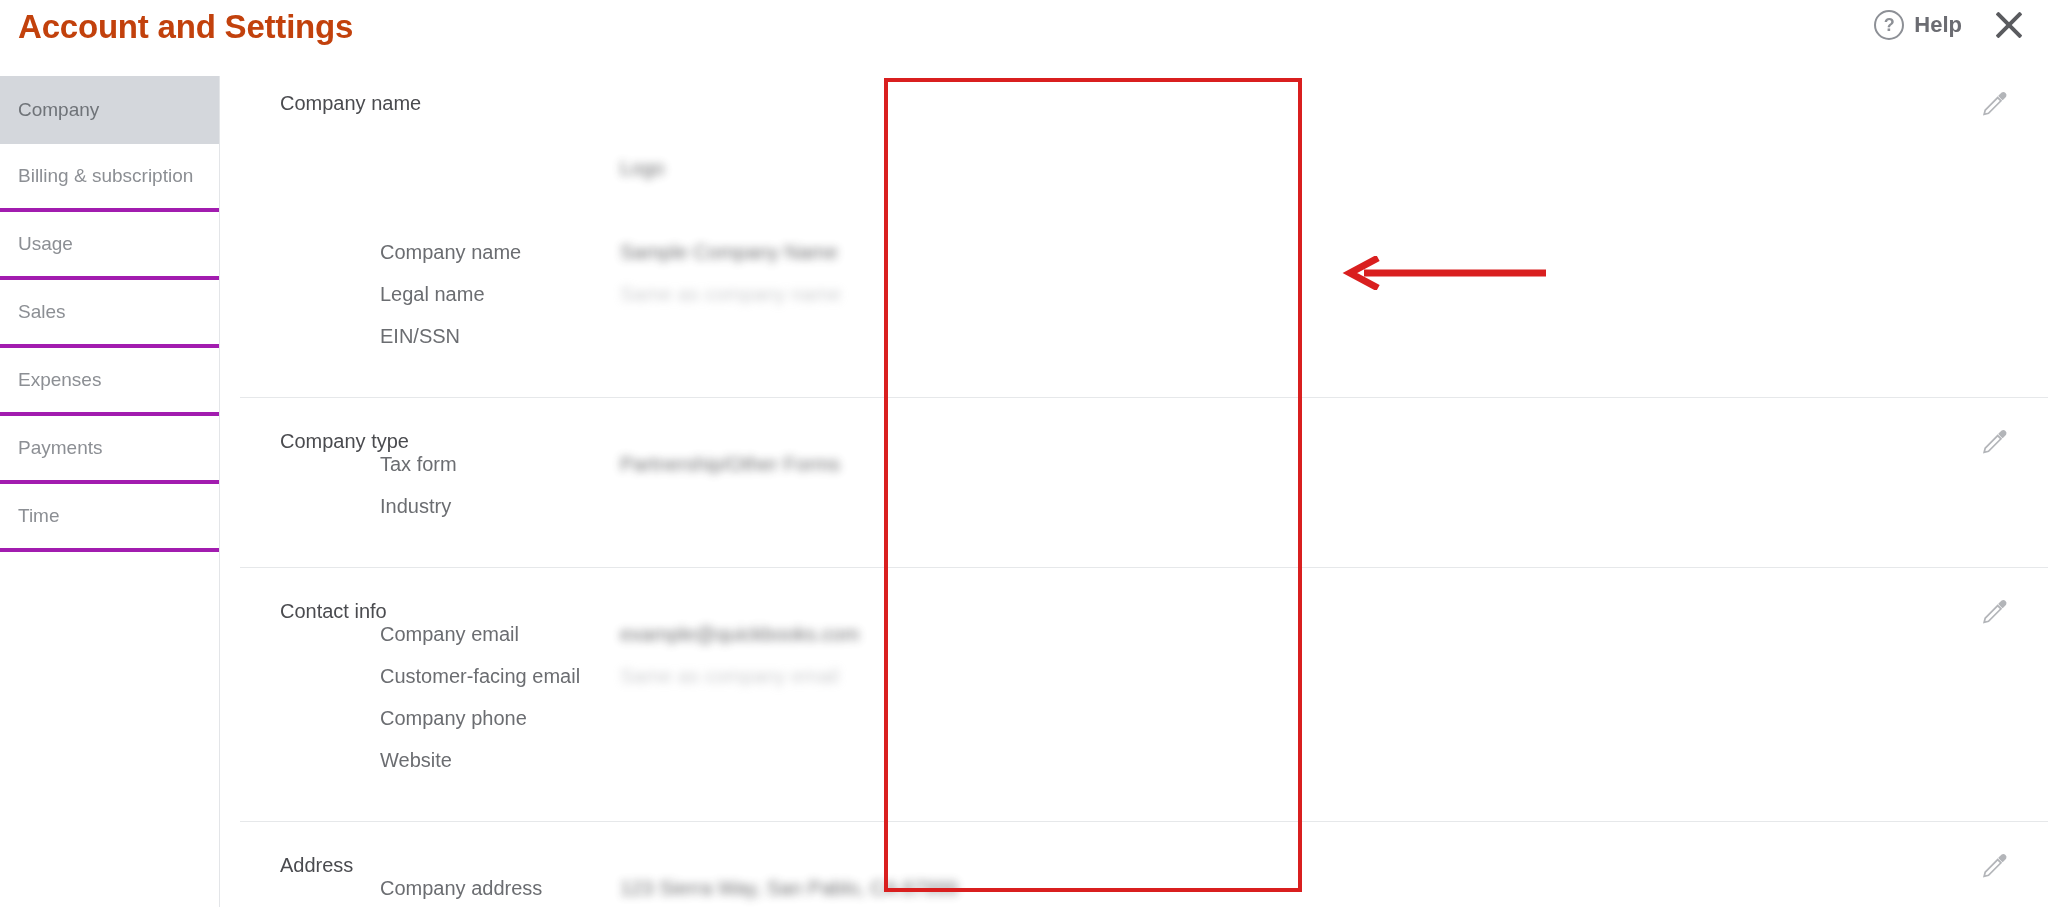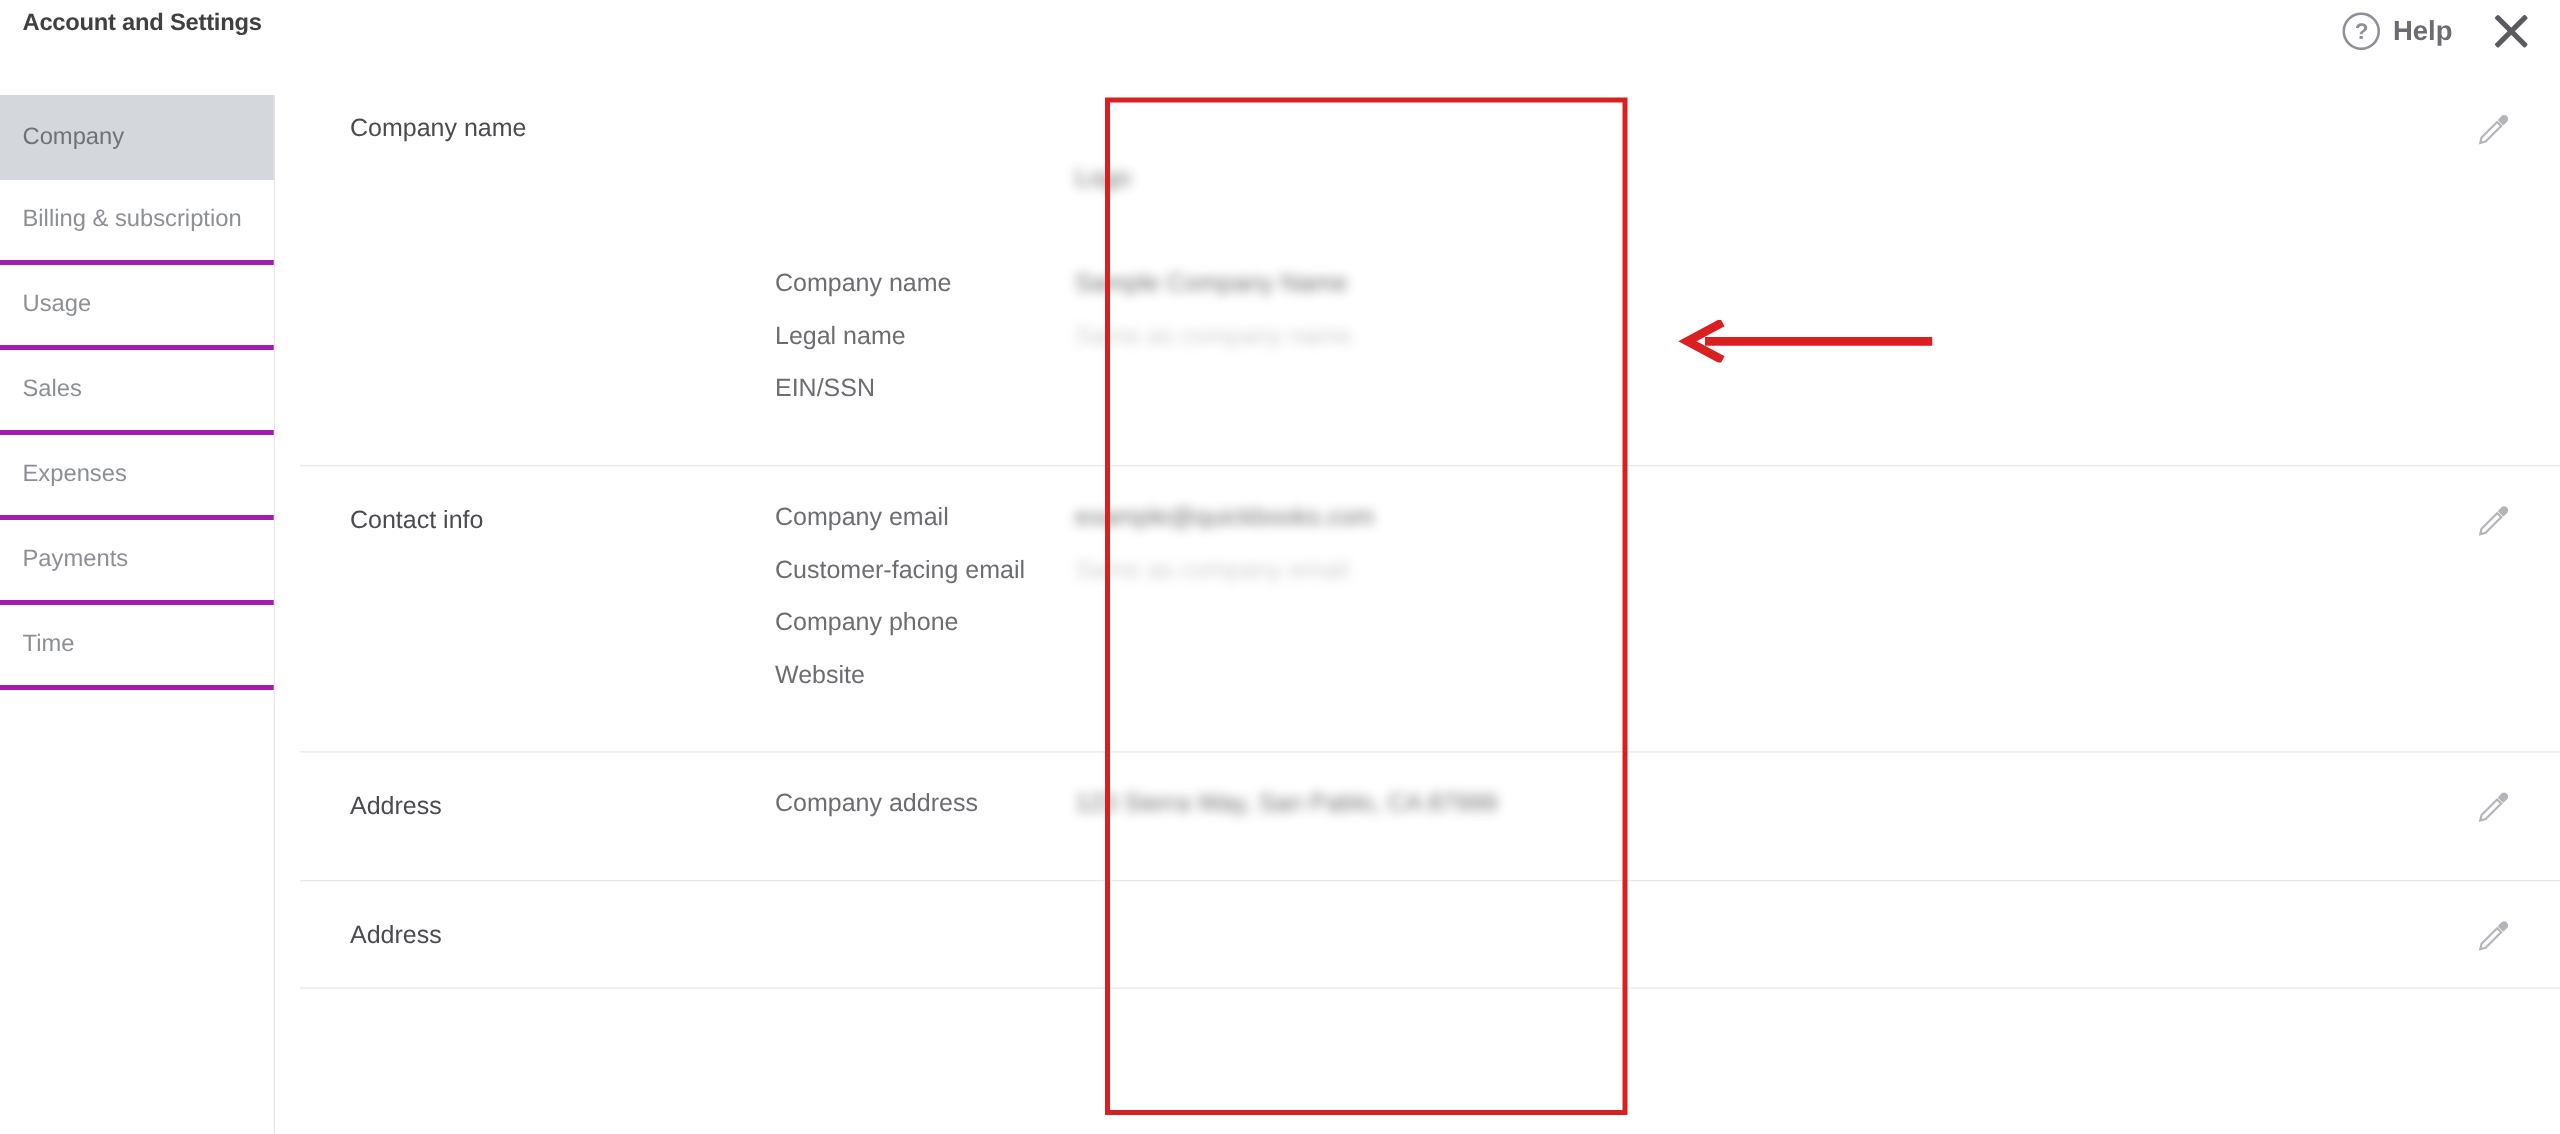--- a/index.html
+++ b/index.html
@@ -19,23 +19,23 @@
   
   .header {
     position: absolute;
     top: 0; left: 0;
     width: 2048px; height: 60px;
     background: #ffffff;
   }
   .page-title {
     position: absolute;
     left: 18px; top: 8px;
-    font-size: 19px;
+    font-size: 33px;
     font-weight: bold;
-    color: #404040;
+    color: #c2410c;
     letter-spacing: -0.2px;
     white-space: nowrap;
   }
   .header-right {
     position: absolute;
     right: 20px; top: 6px;
     display: flex;
     align-items: center;
     gap: 14px;
   }
@@ -116,20 +116,21 @@
     position: relative;
     padding: 0;
     border-bottom: 1px solid #e6e8ea;
     margin-left: 20px;
     margin-right: 0;
   }
   .section-inner {
     position: relative;
     display: flex;
     padding: 30px 0 30px 0;
+    flex-direction: column;
   }
   .section-title {
     width: 240px;
     flex: none;
     font-size: 20px;
     color: #4a4b4f;
     padding-top: 2px;
     padding-left: 40px;
   }
   .fields {
@@ -258,20 +259,39 @@
             </div>
           </div>
           <svg class="edit-icon" viewBox="0 0 24 24">
             <path d="M3 18.5 L14.5 7 L17.5 10 L6 21.5 L2 22.5 Z" fill="none" stroke="#b3b5b9" stroke-width="1.6"></path>
             <path d="M16 5.5 L18.5 3 A2.2 2.2 0 0 1 21.5 6 L19 8.5 Z" fill="#b3b5b9" stroke="#b3b5b9" stroke-width="1.6" stroke-linejoin="round"></path>
           </svg>
         </div>
       </div>
       <div class="section">
         <div class="section-inner">
+          <div class="section-title">Company type</div>
+          <div class="fields">
+            <div class="field-row">
+              <div class="field-label">Tax form</div>
+              <div class="field-value">Partnership/Other Forms</div>
+            </div>
+            <div class="field-row">
+              <div class="field-label">Industry</div>
+              <div class="field-value"></div>
+            </div>
+          </div>
+          <svg class="edit-icon" viewBox="0 0 24 24">
+            <path d="M3 18.5 L14.5 7 L17.5 10 L6 21.5 L2 22.5 Z" fill="none" stroke="#b3b5b9" stroke-width="1.6"></path>
+            <path d="M16 5.5 L18.5 3 A2.2 2.2 0 0 1 21.5 6 L19 8.5 Z" fill="#b3b5b9" stroke="#b3b5b9" stroke-width="1.6" stroke-linejoin="round"></path>
+          </svg>
+        </div>
+      </div>
+      <div class="section">
+        <div class="section-inner">
           <div class="section-title">Contact info</div>
           <div class="fields">
             <div class="field-row">
               <div class="field-label">Company email</div>
               <div class="field-value">example@quickbooks.com</div>
             </div>
             <div class="field-row">
               <div class="field-label">Customer-facing email</div>
               <div class="field-value placeholder">Same as company email</div>
             </div>

